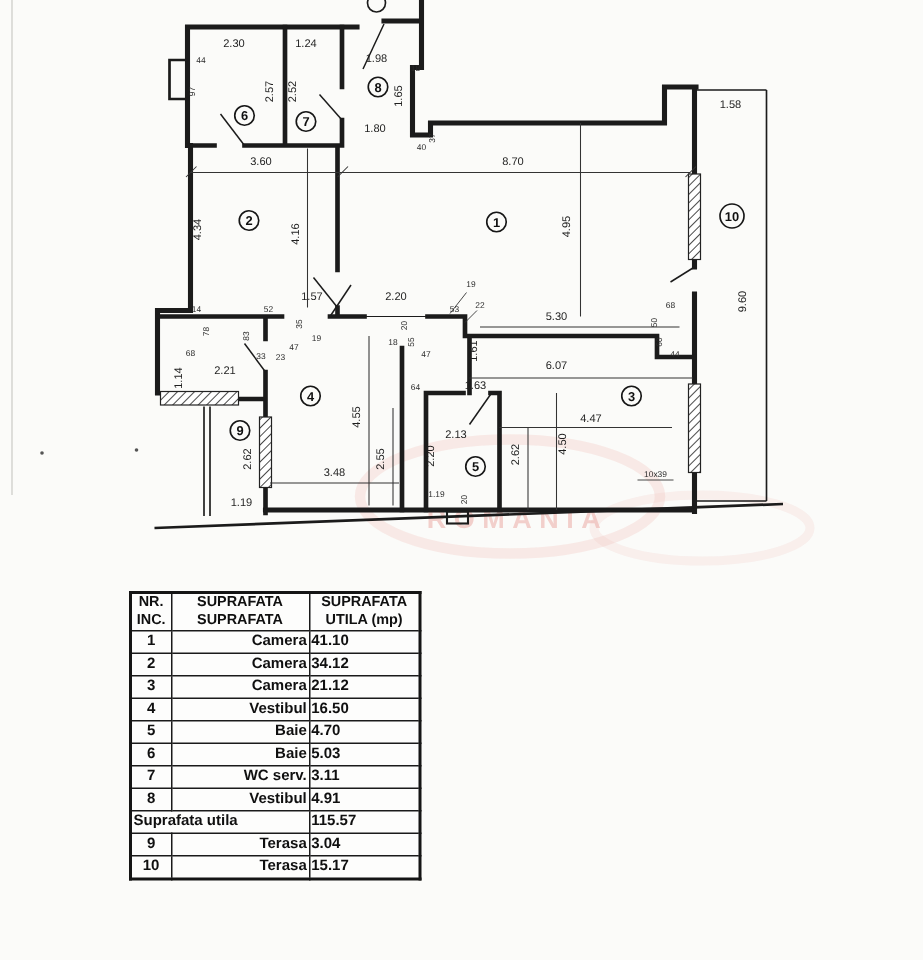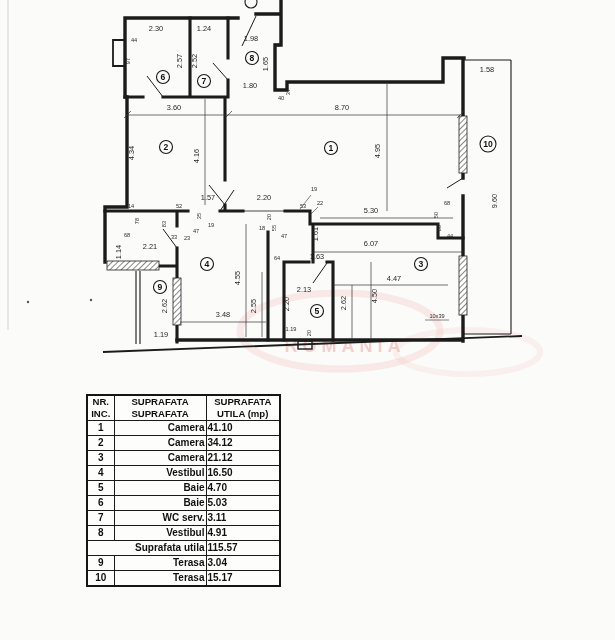--- a/index.html
+++ b/index.html
@@ -25,21 +25,21 @@
   }
   table.area td,table.area th{
     border:1.2px solid #1a1a1a;padding:0 1px;height:14px;line-height:12px;
     overflow:hidden;white-space:nowrap;
   }
   table.area th{height:13px;font-size:9.6px;text-align:center;font-weight:bold;}
   col.c-nr{width:27px;} col.c-name{width:92px;} col.c-area{width:74px;}
   td.nr{text-align:center;}
   td.name{text-align:right;padding-left:3px;}
   td.area-val{}
-  td.sum-label{text-align:right;}
+  td.sum-label{text-align:left;}
 </style>
 </head>
 <body>
 
 <div class="page">
 
   <svg width="615" height="388" viewBox="0 0 615 388">
     <defs>
       <pattern id="hatch" width="4" height="4" patternUnits="userSpaceOnUse" patternTransform="rotate(45)">
         <rect width="4" height="4" fill="#ffffff"></rect>

